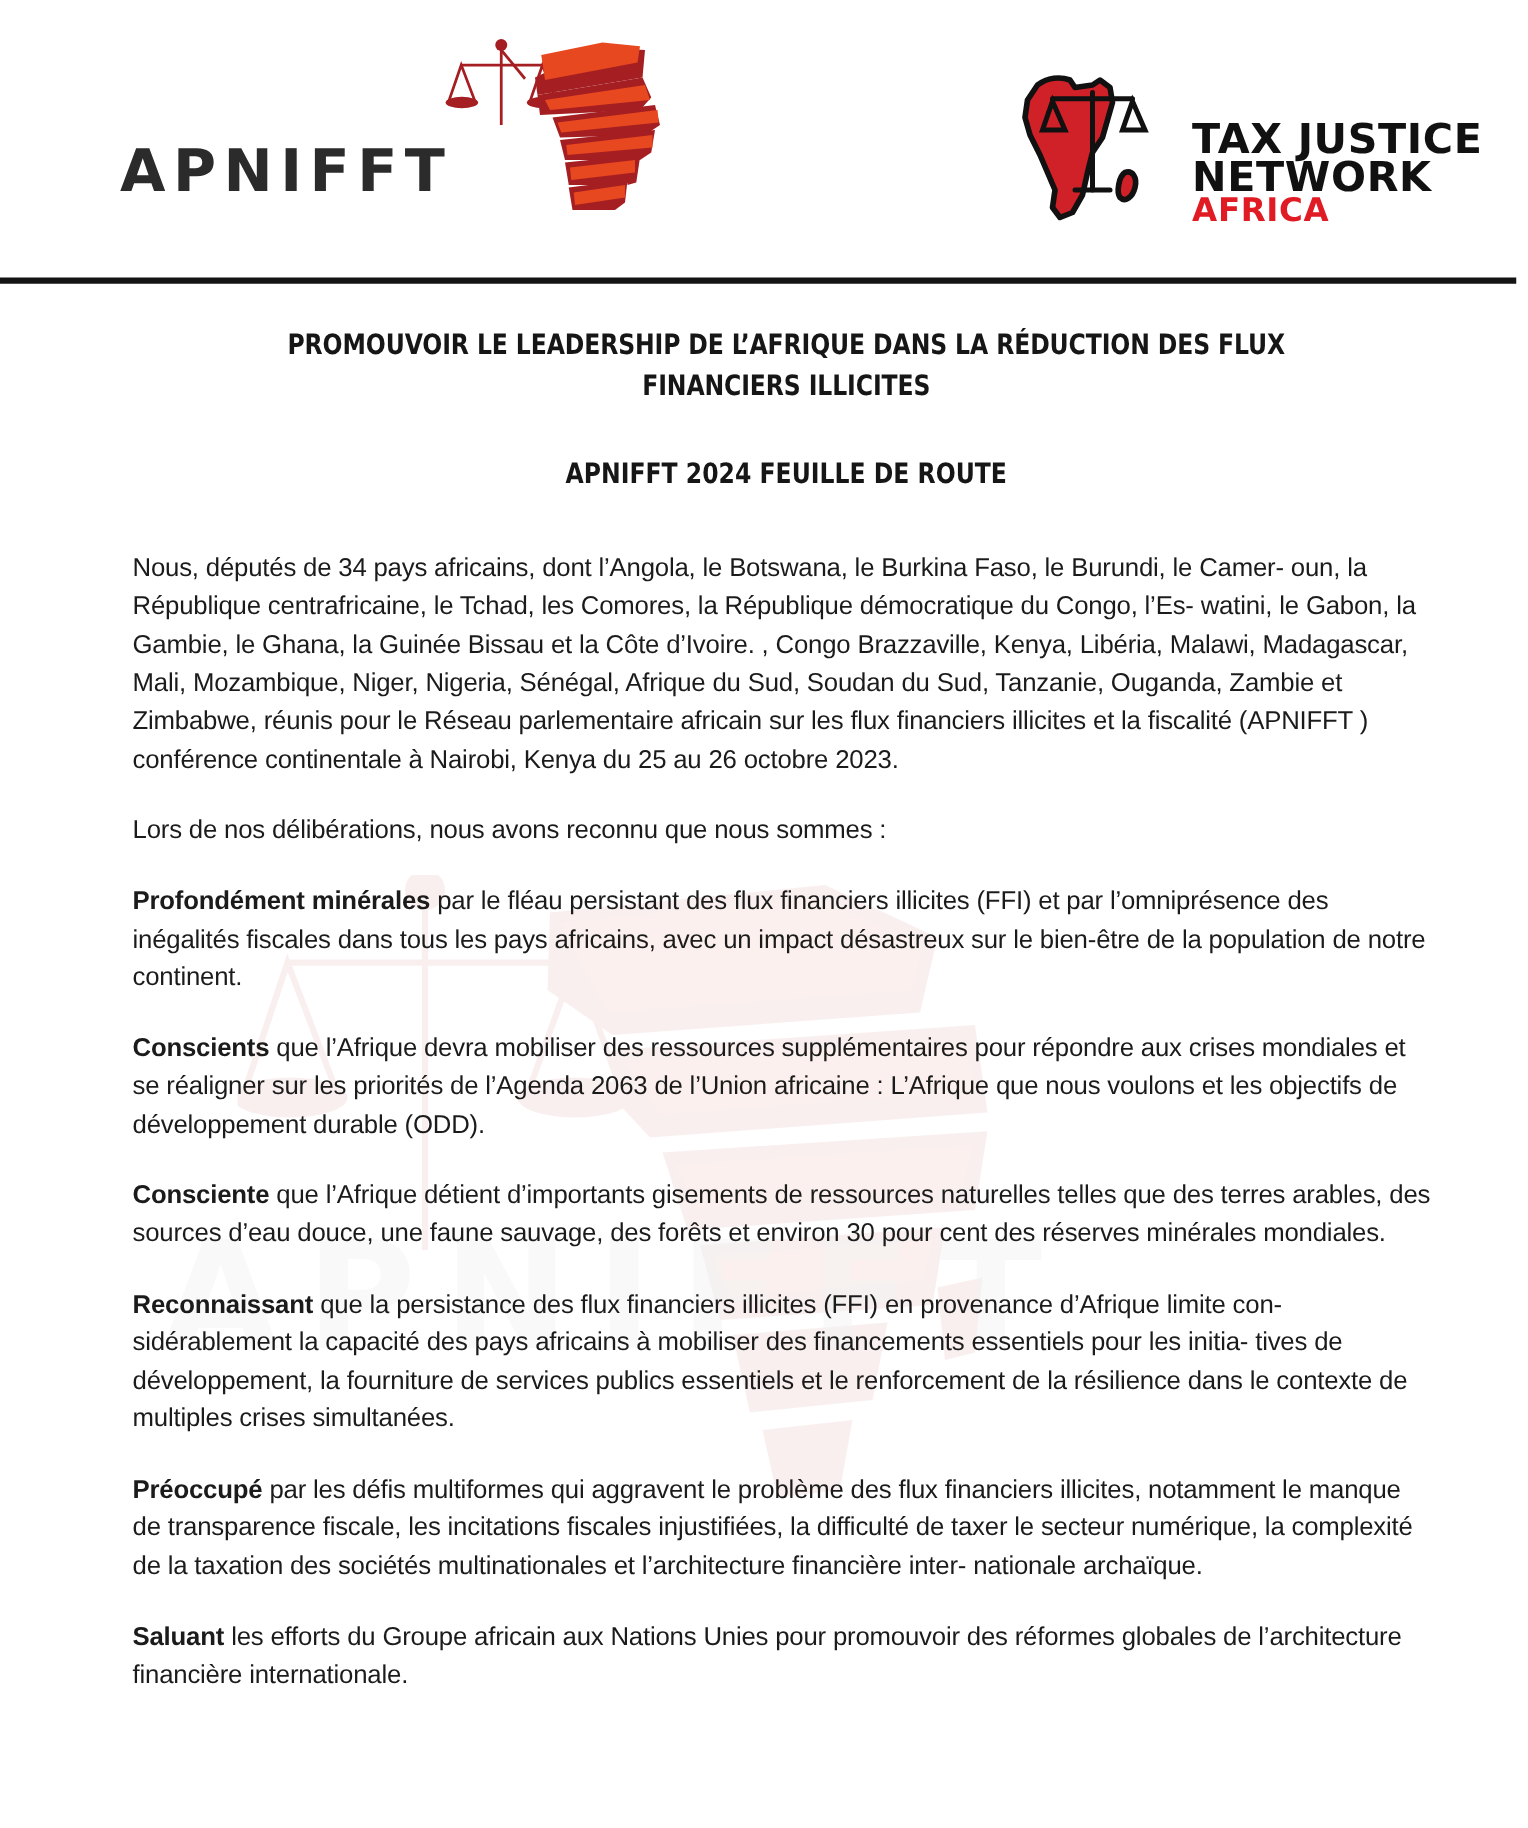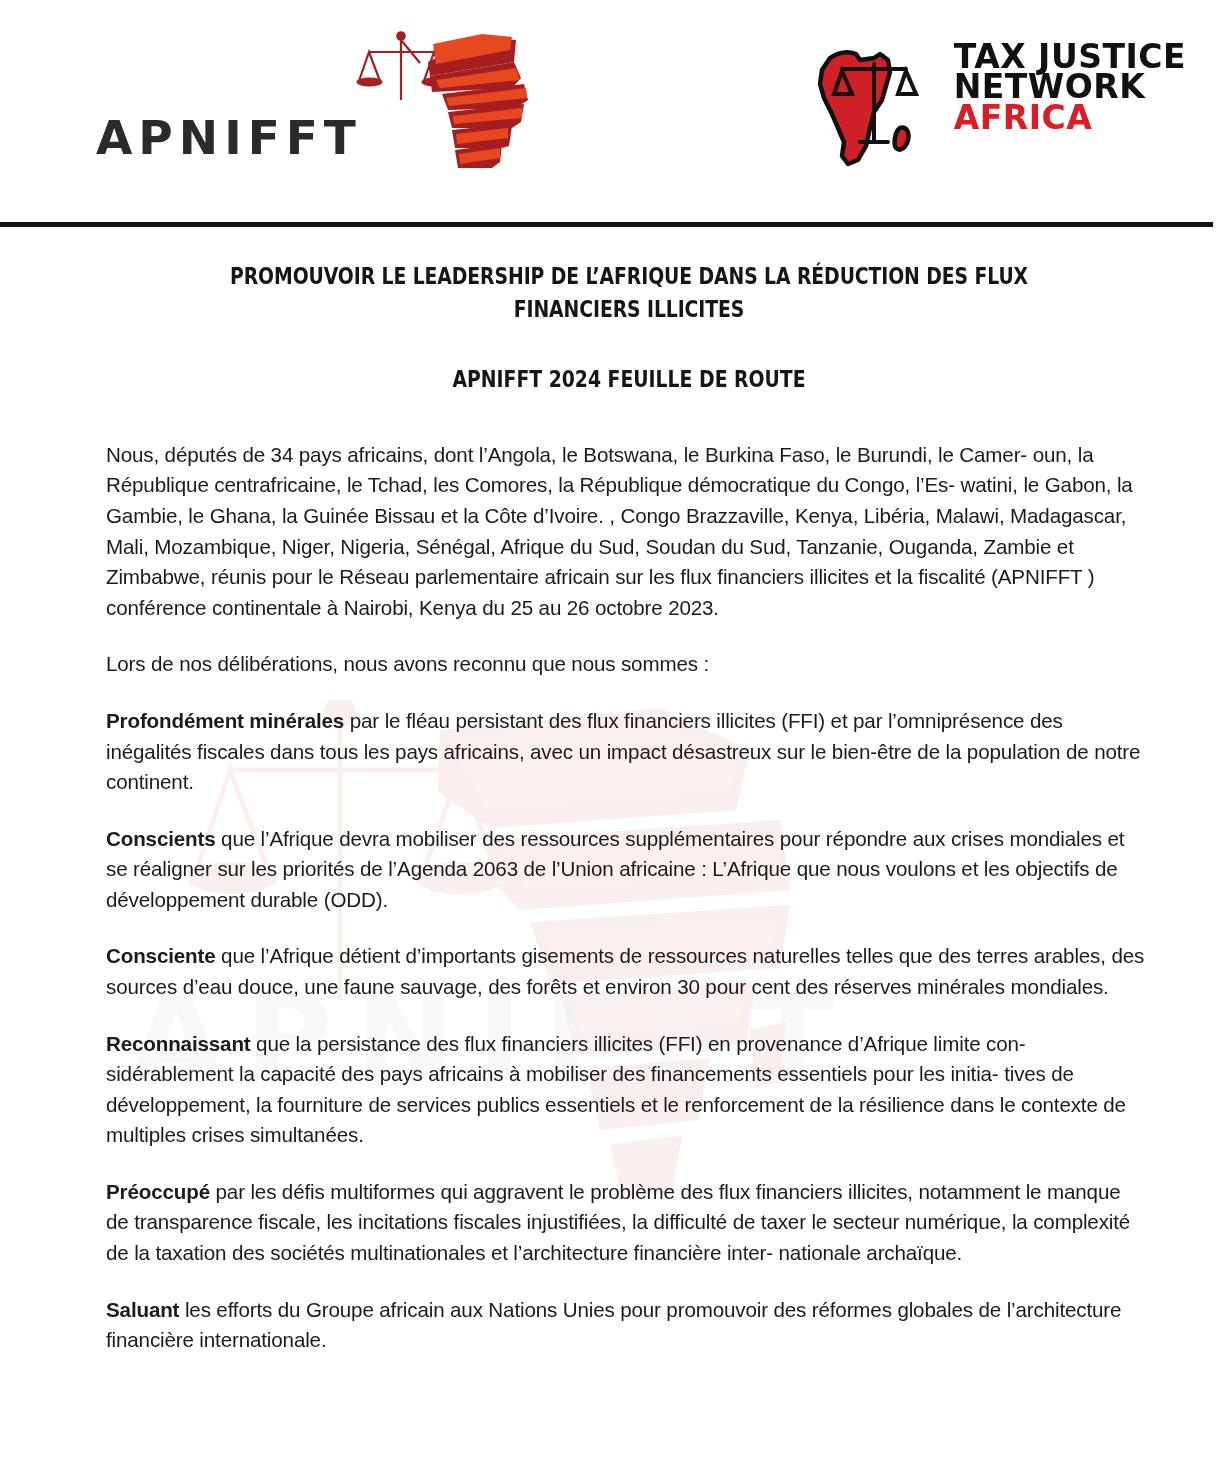--- a/index.html
+++ b/index.html
@@ -60,42 +60,42 @@
     width: 190px;
     height: 160px;
     position: relative;
     top: -4px;
     margin-left: -6px;
   }
 
   
   .tjna-logo {
     display: flex;
-    align-items: flex-start;
+    align-items: flex-end;
     gap: 18px;
     height: 140px;
   }
   .tjna-logo .mark {
     width: 122px;
     height: 130px;
   }
   .tjna-logo .wordmark {
     font-family: "DejaVu Sans", sans-serif;
     font-weight: 700;
     line-height: 0.93;
     letter-spacing: 0.5px;
   }
   .tjna-logo .wm-line {
     font-size: 33px;
     color: #111111;
     display: block;
     white-space: nowrap;
   }
   .tjna-logo .wm-africa {
-    font-size: 33px;
+    font-size: 26px;
     display: block;
     color: #e01b24;
   }
 
   
   .header-rule {
     position: absolute;
     left: 0;
     top: 222px;
     width: 1213px;

